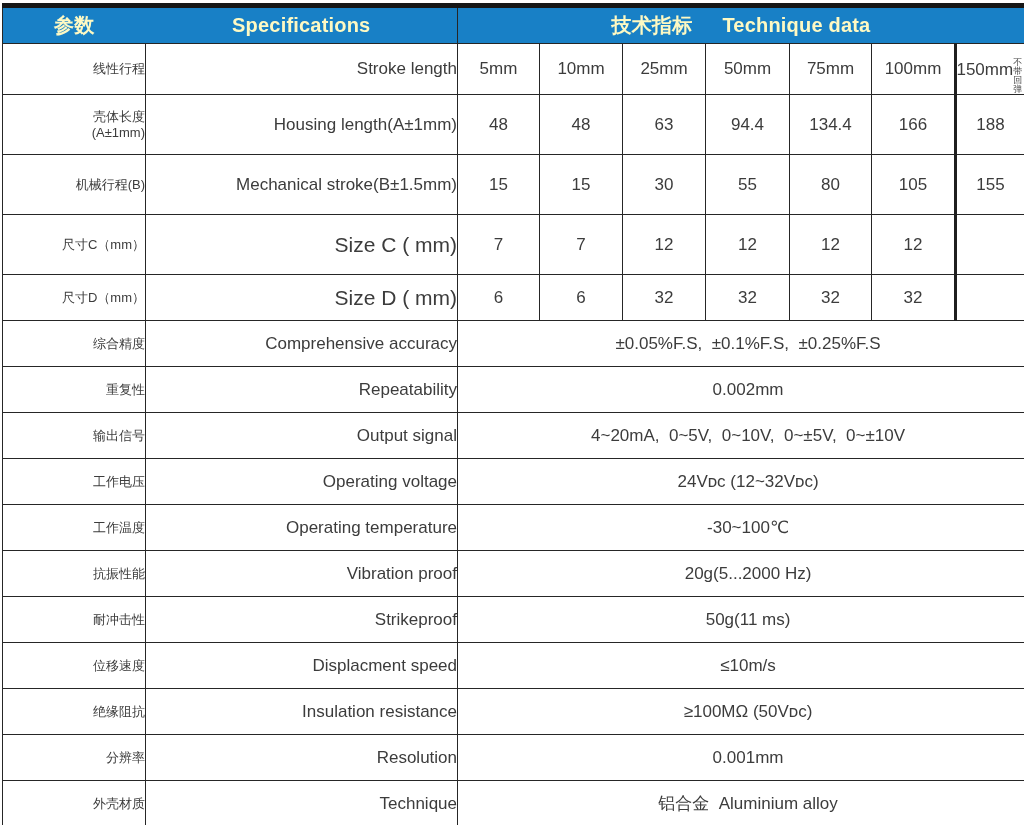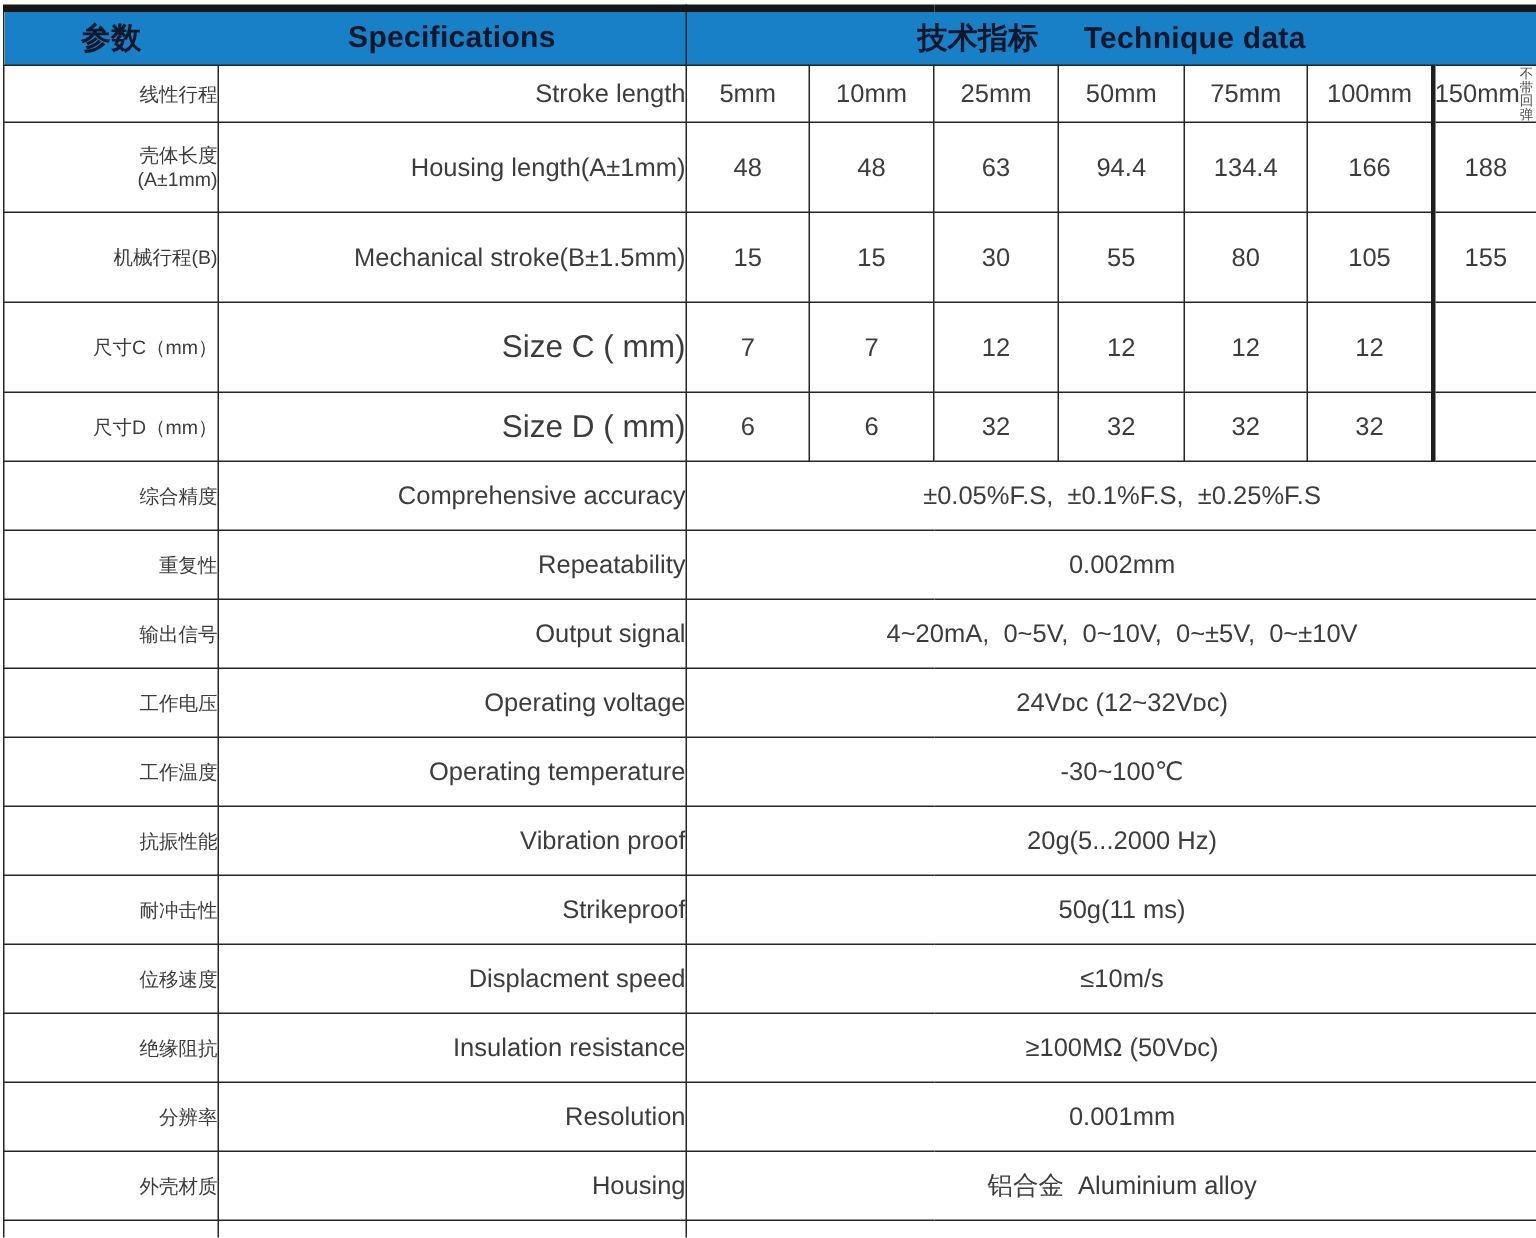--- a/index.html
+++ b/index.html
@@ -20,21 +20,21 @@
   .spec th,.spec td{
     border:1px solid #262626;
     padding:0;
     overflow:hidden;
     vertical-align:middle;
   }
   
   thead tr{height:38px;}
   thead th{
     background:#1880C6;
-    color:#0f172a;
+    color:#fef9c3;
     font-size:20px;
     font-weight:bold;
     letter-spacing:0.2px;
   }
   th.h-param{border-right:none;}
   th.h-spec{border-left:none;}
   .tech-gap{margin-left:30px;}
   
   tr.r-mm{height:37px;}
   tr.r-tall{height:60px;}
@@ -68,21 +68,21 @@
   
   .mm150{
     display:flex;align-items:center;justify-content:center;
     line-height:1;
   }
   .mm150 .note{
     font-size:9px;
     color:#4a4a4a;
     align-self:flex-end;
     padding-right:3px;
-    margin-top:1px;
+    margin-top:14px;
     letter-spacing:-0.5px;
   }
 </style>
 </head>
 <body>
 
 <div class="wrap">
 <table class="spec">
   <colgroup>
     <col style="width:143px">
@@ -212,21 +212,21 @@
       <td class="en">Insulation resistance</td>
       <td class="val" colspan="7">≥100MΩ (50Vᴅᴄ)</td>
     </tr>
     <tr class="r-std">
       <td class="cn">分辨率</td>
       <td class="en">Resolution</td>
       <td class="val" colspan="7">0.001mm</td>
     </tr>
     <tr class="r-std">
       <td class="cn">外壳材质</td>
-      <td class="en">Housing</td>
+      <td class="en">Technique</td>
       <td class="val" colspan="7">铝合金  Aluminium alloy</td>
     </tr>
     <tr class="r-std">
       <td class="cn">位移速度</td>
       <td class="en">IP protection</td>
       <td class="val" colspan="7">IP40</td>
     </tr>
   </tbody>
 </table>
 </div>

